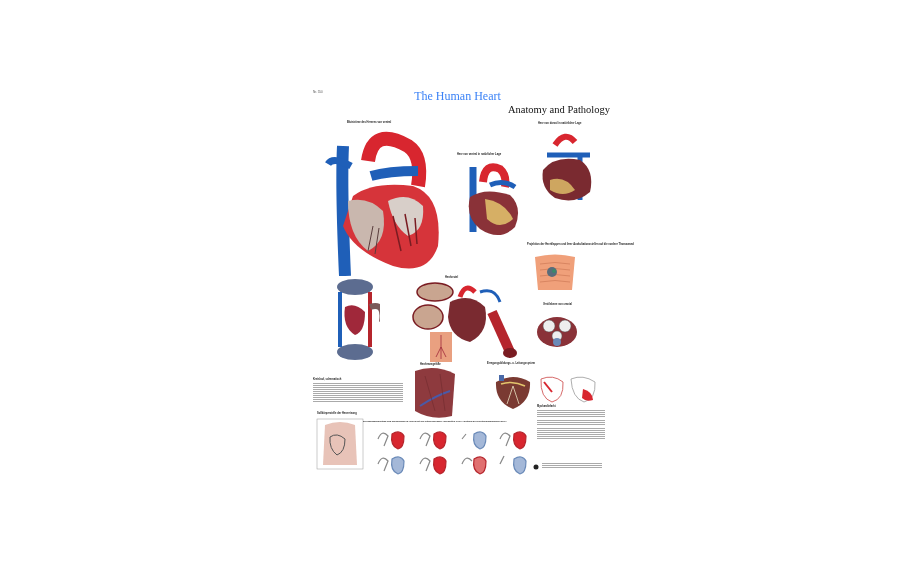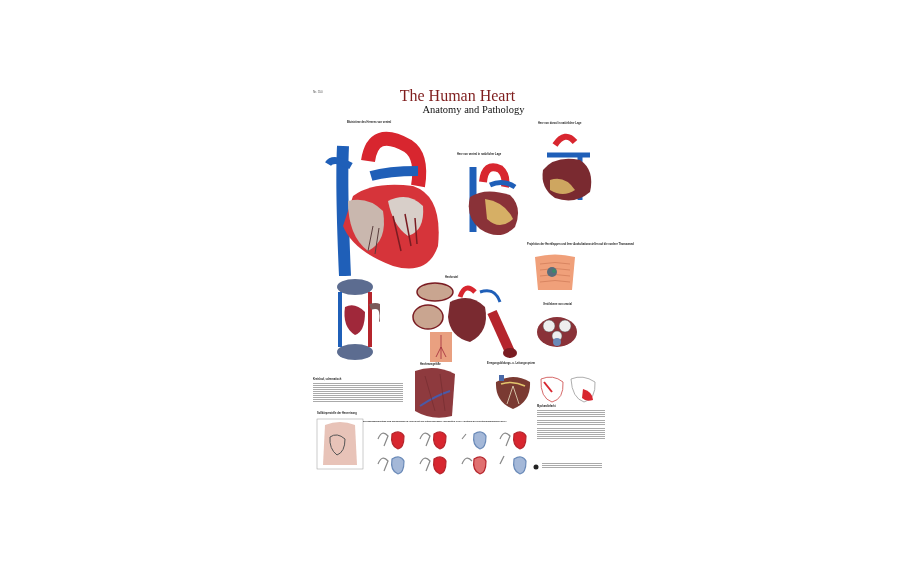--- a/index.html
+++ b/index.html
@@ -1,20 +1,20 @@
 <!DOCTYPE html>
 <html><head>
 <meta charset="utf-8">
 <style>
   html, body { margin:0; padding:0; background:#ffffff; }
   body { width:912px; height:562px; position:relative; overflow:hidden; font-family:"Liberation Serif", serif; }
   .poster { position:absolute; left:305px; top:82px; width:305px; height:400px; background:#ffffff; }
   .code { position:absolute; left:8px; top:8px; font-size:3px; color:#555; font-family:"Liberation Sans", sans-serif; }
-  .title { position:absolute; left:0; width:305px; top:4px; text-align:center; font-size:16px; color:#7f1d1d; line-height:20px; }
-  .subtitle { position:absolute; left:16px; width:305px; top:22px; text-align:center; font-size:10.5px; color:#111; }
+  .title { position:absolute; left:0; width:305px; top:4px; text-align:center; font-size:12px; color:#3b82f6; line-height:20px; }
+  .subtitle { position:absolute; left:0; width:305px; top:22px; text-align:right; font-size:10.5px; color:#111; }
   .cap { position:absolute; font-size:2.6px; font-weight:bold; color:#222; font-family:"Liberation Sans", sans-serif; white-space:nowrap; }
   .fig { position:absolute; }
   .txt { position:absolute; font-size:2px; color:#444; font-family:"Liberation Sans", sans-serif; line-height:2.4px; }
   .line { display:block; height:1px; background:#aaa; margin:1px 0; }
 </style>
 </head>
 <body>
 
 <div class="poster">
   <div class="code">Nr. 550</div>

